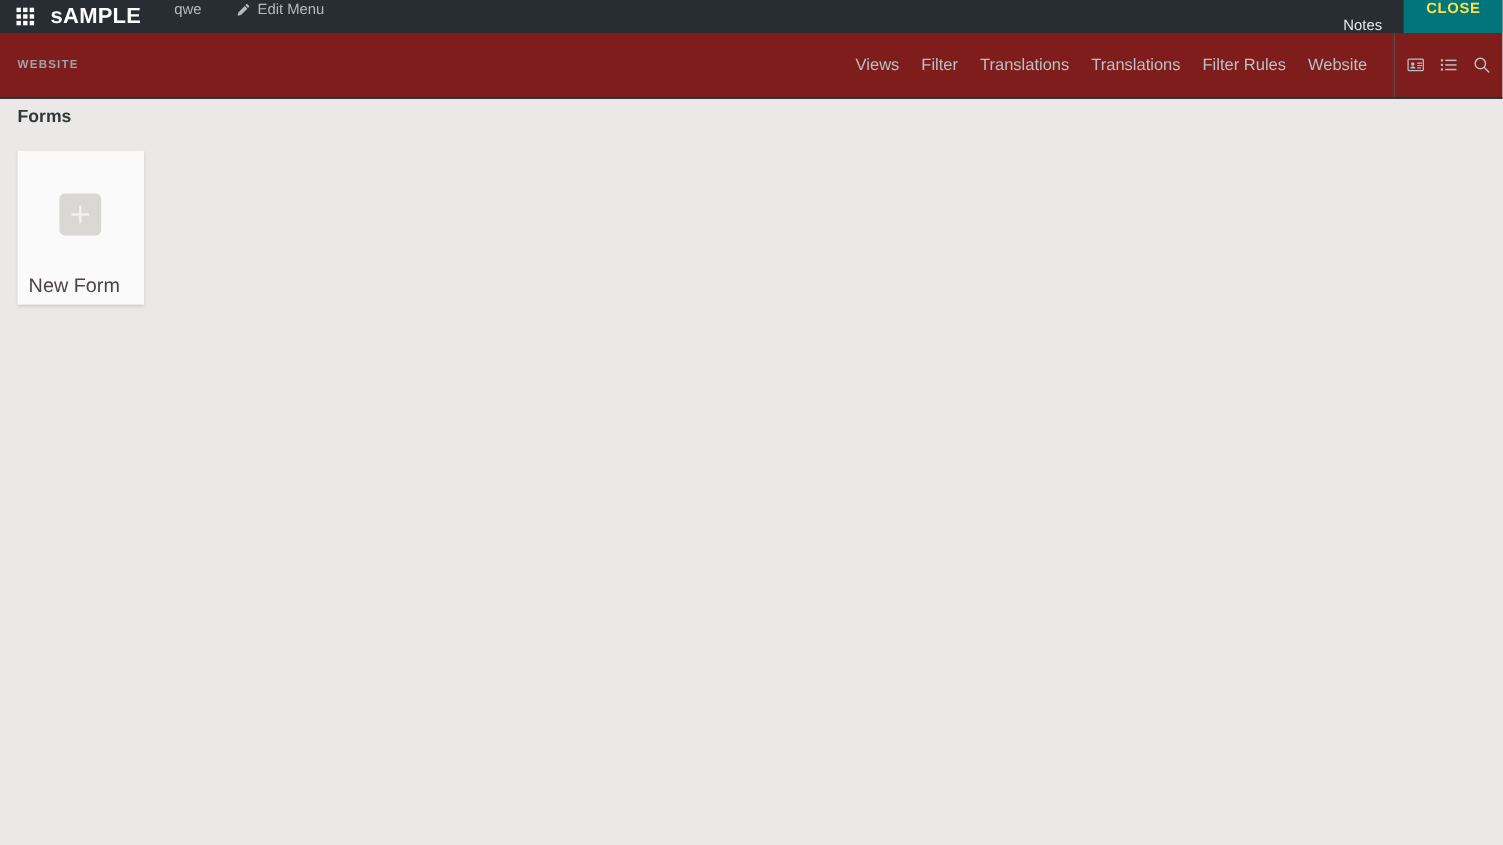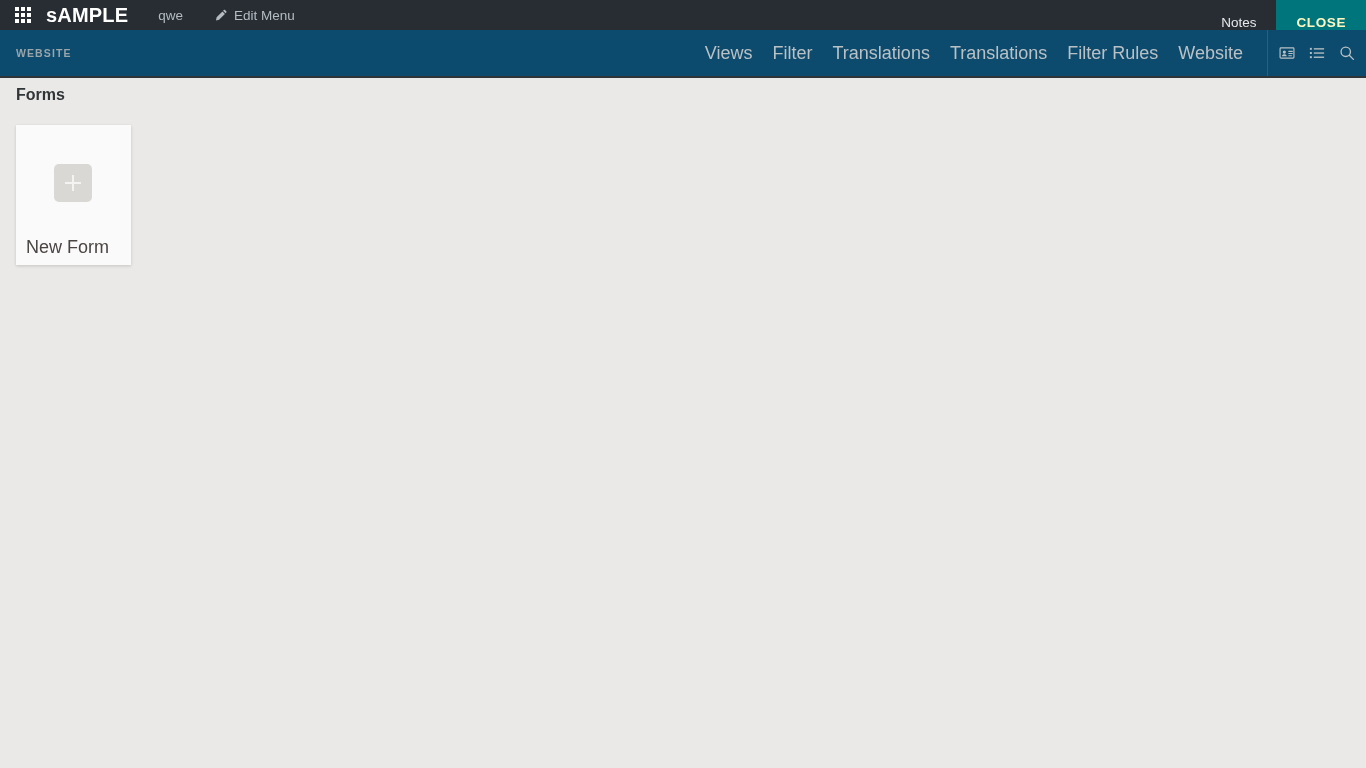--- a/index.html
+++ b/index.html
@@ -44,53 +44,53 @@
     font-size: 20px;
     font-weight: bold;
     display: flex;
     align-items: center;
     padding: 0 14px 0 0;
     letter-spacing: 0.2px;
     white-space: nowrap;
   }
   .top-item {
     display: flex;
-    align-items: center;
+    align-items: flex-end;
     color: #b4bcc2;
     font-size: 13.5px;
-    padding: 4px 16px;
+    padding: 14px 16px;
     white-space: nowrap;
     cursor: pointer;
   }
   .top-item .ico { margin-right: 6px; display: inline-flex; align-items: center; }
   #top-spacer { flex: 1 1 auto; }
   #notes-button {
     display: flex; align-items: flex-end;
     color: #e6e9eb;
     font-size: 13.5px;
     padding: 0 20px;
     cursor: pointer;
     white-space: nowrap;
   }
   #close-button {
-    display: flex; align-items: flex-end;
+    display: flex; align-items: flex-start;
     background: #00757c;
-    color: #fef9c3;
+    color: #fde047;
     font-size: 13.5px;
     font-weight: bold;
     letter-spacing: 0.6px;
     padding: 0 20px;
     cursor: pointer;
     white-space: nowrap;
   }
 
   
   #sub-navbar {
-    height: 48px;
-    background: #0c4a6e;
+    height: 60px;
+    background: #7f1d1d;
     border-bottom: 2px solid #2f3538;
     display: flex;
     align-items: stretch;
     position: relative;
     z-index: 19;
   }
   #sub-brand {
     display: flex; align-items: center;
     color: #9aa5a9;
     font-size: 10.5px;
@@ -98,21 +98,21 @@
     letter-spacing: 1.1px;
     padding: 0 16px;
     white-space: nowrap;
     cursor: pointer;
   }
   #sub-spacer { flex: 1 1 auto; }
   #sub-menu { display: flex; align-items: stretch; }
   .sub-item {
     display: flex; align-items: center;
     color: #b9c1c4;
-    font-size: 18px;
+    font-size: 15px;
     padding: 0 10px;
     white-space: nowrap;
     cursor: pointer;
   }
   #sub-tools {
     display: flex;
     align-items: center;
     border-left: 1px solid #4e5558;
     margin-left: 14px;
     padding: 0 4px;

